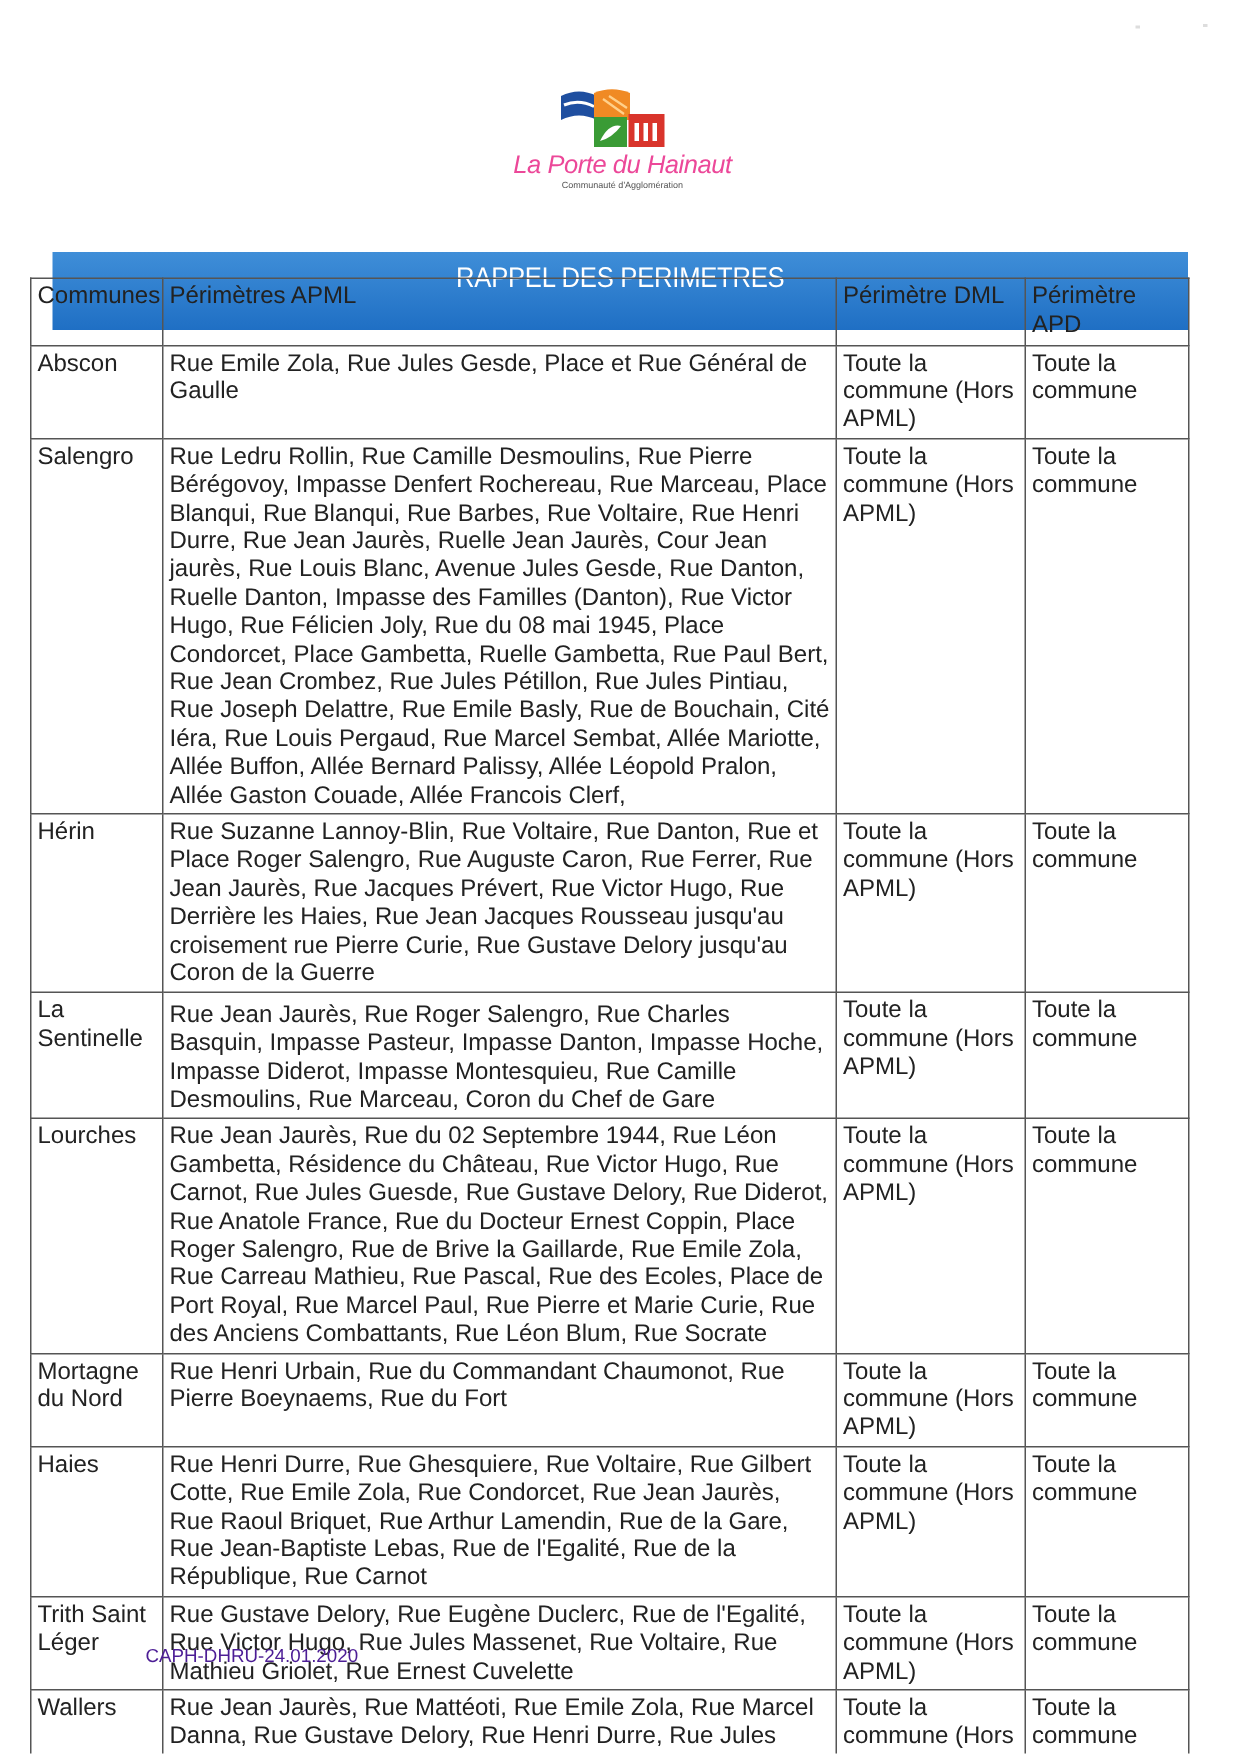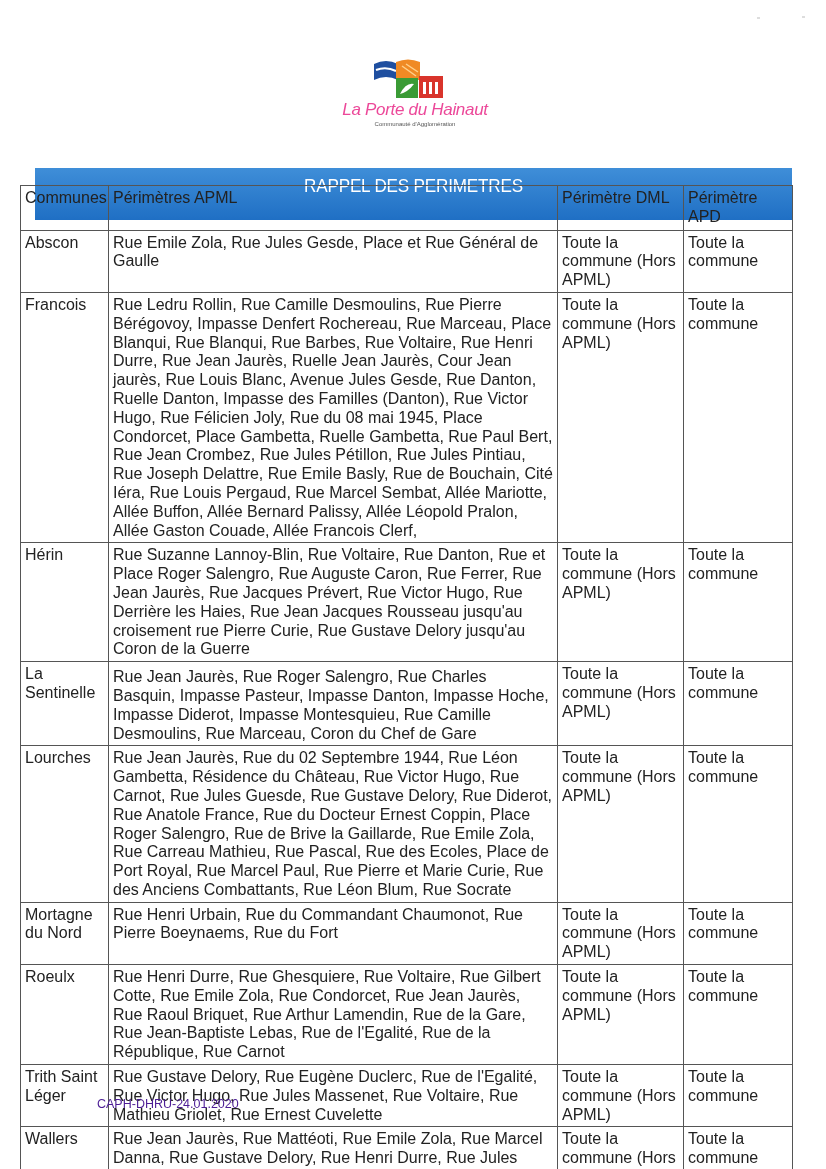--- a/index.html
+++ b/index.html
@@ -67,21 +67,21 @@
     </tr>
   </thead>
   <tbody>
     <tr style="height:38px">
       <td>Abscon</td>
       <td>Rue Emile Zola, Rue Jules Gesde, Place et Rue Général de Gaulle</td>
       <td>Toute la commune (Hors APML)</td>
       <td>Toute la commune</td>
     </tr>
     <tr style="height:206px">
-      <td>Francois</td>
+      <td>Salengro</td>
       <td>Rue Ledru Rollin, Rue Camille Desmoulins, Rue Pierre Bérégovoy, Impasse Denfert Rochereau, Rue Marceau, Place Blanqui, Rue Blanqui, Rue Barbes, Rue Voltaire, Rue Henri Durre, Rue Jean Jaurès, Ruelle Jean Jaurès, Cour Jean jaurès, Rue Louis Blanc, Avenue Jules Gesde, Rue Danton, Ruelle Danton, Impasse des Familles (Danton), Rue Victor Hugo, Rue Félicien Joly, Rue du 08 mai 1945, Place Condorcet, Place Gambetta, Ruelle Gambetta, Rue Paul Bert, Rue Jean Crombez, Rue Jules Pétillon, Rue Jules Pintiau, Rue Joseph Delattre, Rue Emile Basly, Rue de Bouchain, Cité Iéra, Rue Louis Pergaud, Rue Marcel Sembat, Allée Mariotte, Allée Buffon, Allée Bernard Palissy, Allée Léopold Pralon, Allée Gaston Couade, Allée Francois Clerf,</td>
       <td>Toute la commune (Hors APML)</td>
       <td>Toute la commune</td>
     </tr>
     <tr style="height:94px">
       <td>Hérin</td>
       <td>Rue Suzanne Lannoy-Blin, Rue Voltaire, Rue Danton, Rue et Place Roger Salengro, Rue Auguste Caron, Rue Ferrer, Rue Jean Jaurès, Rue Jacques Prévert, Rue Victor Hugo, Rue Derrière les Haies, Rue Jean Jacques Rousseau jusqu'au croisement rue Pierre Curie, Rue Gustave Delory jusqu'au Coron de la Guerre</td>
       <td>Toute la commune (Hors APML)</td>
       <td>Toute la commune</td>
     </tr>
@@ -97,21 +97,21 @@
       <td>Toute la commune (Hors APML)</td>
       <td>Toute la commune</td>
     </tr>
     <tr style="height:40px">
       <td>Mortagne du Nord</td>
       <td>Rue Henri Urbain, Rue du Commandant Chaumonot, Rue Pierre Boeynaems, Rue du Fort</td>
       <td>Toute la commune (Hors APML)</td>
       <td>Toute la commune</td>
     </tr>
     <tr style="height:94px">
-      <td>Roeulx</td>
+      <td>Haies</td>
       <td>Rue Henri Durre, Rue Ghesquiere, Rue Voltaire, Rue Gilbert Cotte, Rue Emile Zola, Rue Condorcet, Rue Jean Jaurès, Rue Raoul Briquet, Rue Arthur Lamendin, Rue de la Gare, Rue Jean-Baptiste Lebas, Rue de l'Egalité, Rue de la République, Rue Carnot</td>
       <td>Toute la commune (Hors APML)</td>
       <td>Toute la commune</td>
     </tr>
     <tr style="height:57px">
       <td>Trith Saint Léger</td>
       <td>Rue Gustave Delory, Rue Eugène Duclerc, Rue de l'Egalité, Rue Victor Hugo, Rue Jules Massenet, Rue Voltaire, Rue Mathieu Griolet, Rue Ernest Cuvelette</td>
       <td>Toute la commune (Hors APML)</td>
       <td>Toute la commune</td>
     </tr>

